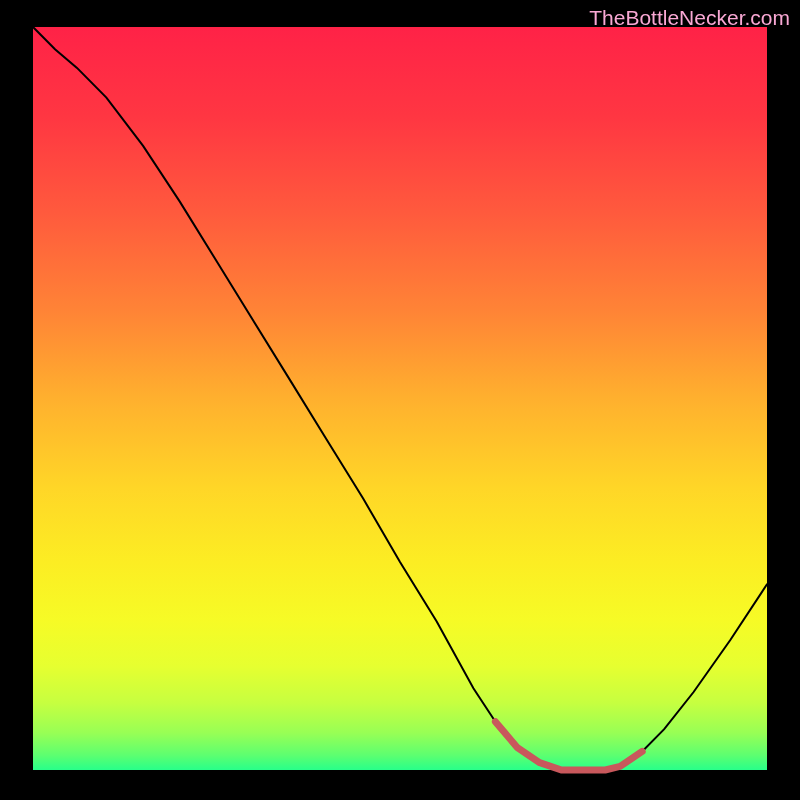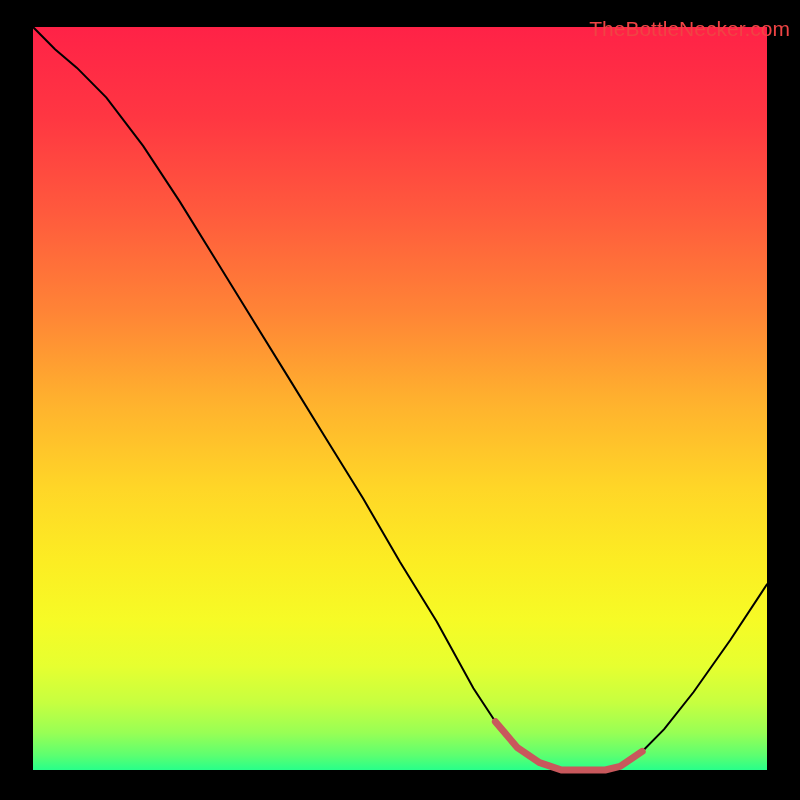--- a/index.html
+++ b/index.html
@@ -10,26 +10,26 @@
     background: #000000;
     overflow: hidden;
   }
   .stage {
     position: relative;
     width: 800px;
     height: 800px;
   }
   .watermark {
     position: absolute;
-    top: 17px;
+    top: 6px;
     right: 10px;
     font-family: Arial, Helvetica, sans-serif;
     font-size: 21px;
     font-weight: 500;
-    color: #ef4444;
+    color: #f9a8d4;
     letter-spacing: 0px;
   }
   svg {
     position: absolute;
     left: 0;
     top: 0;
   }
 </style>
 </head>
 <body>

